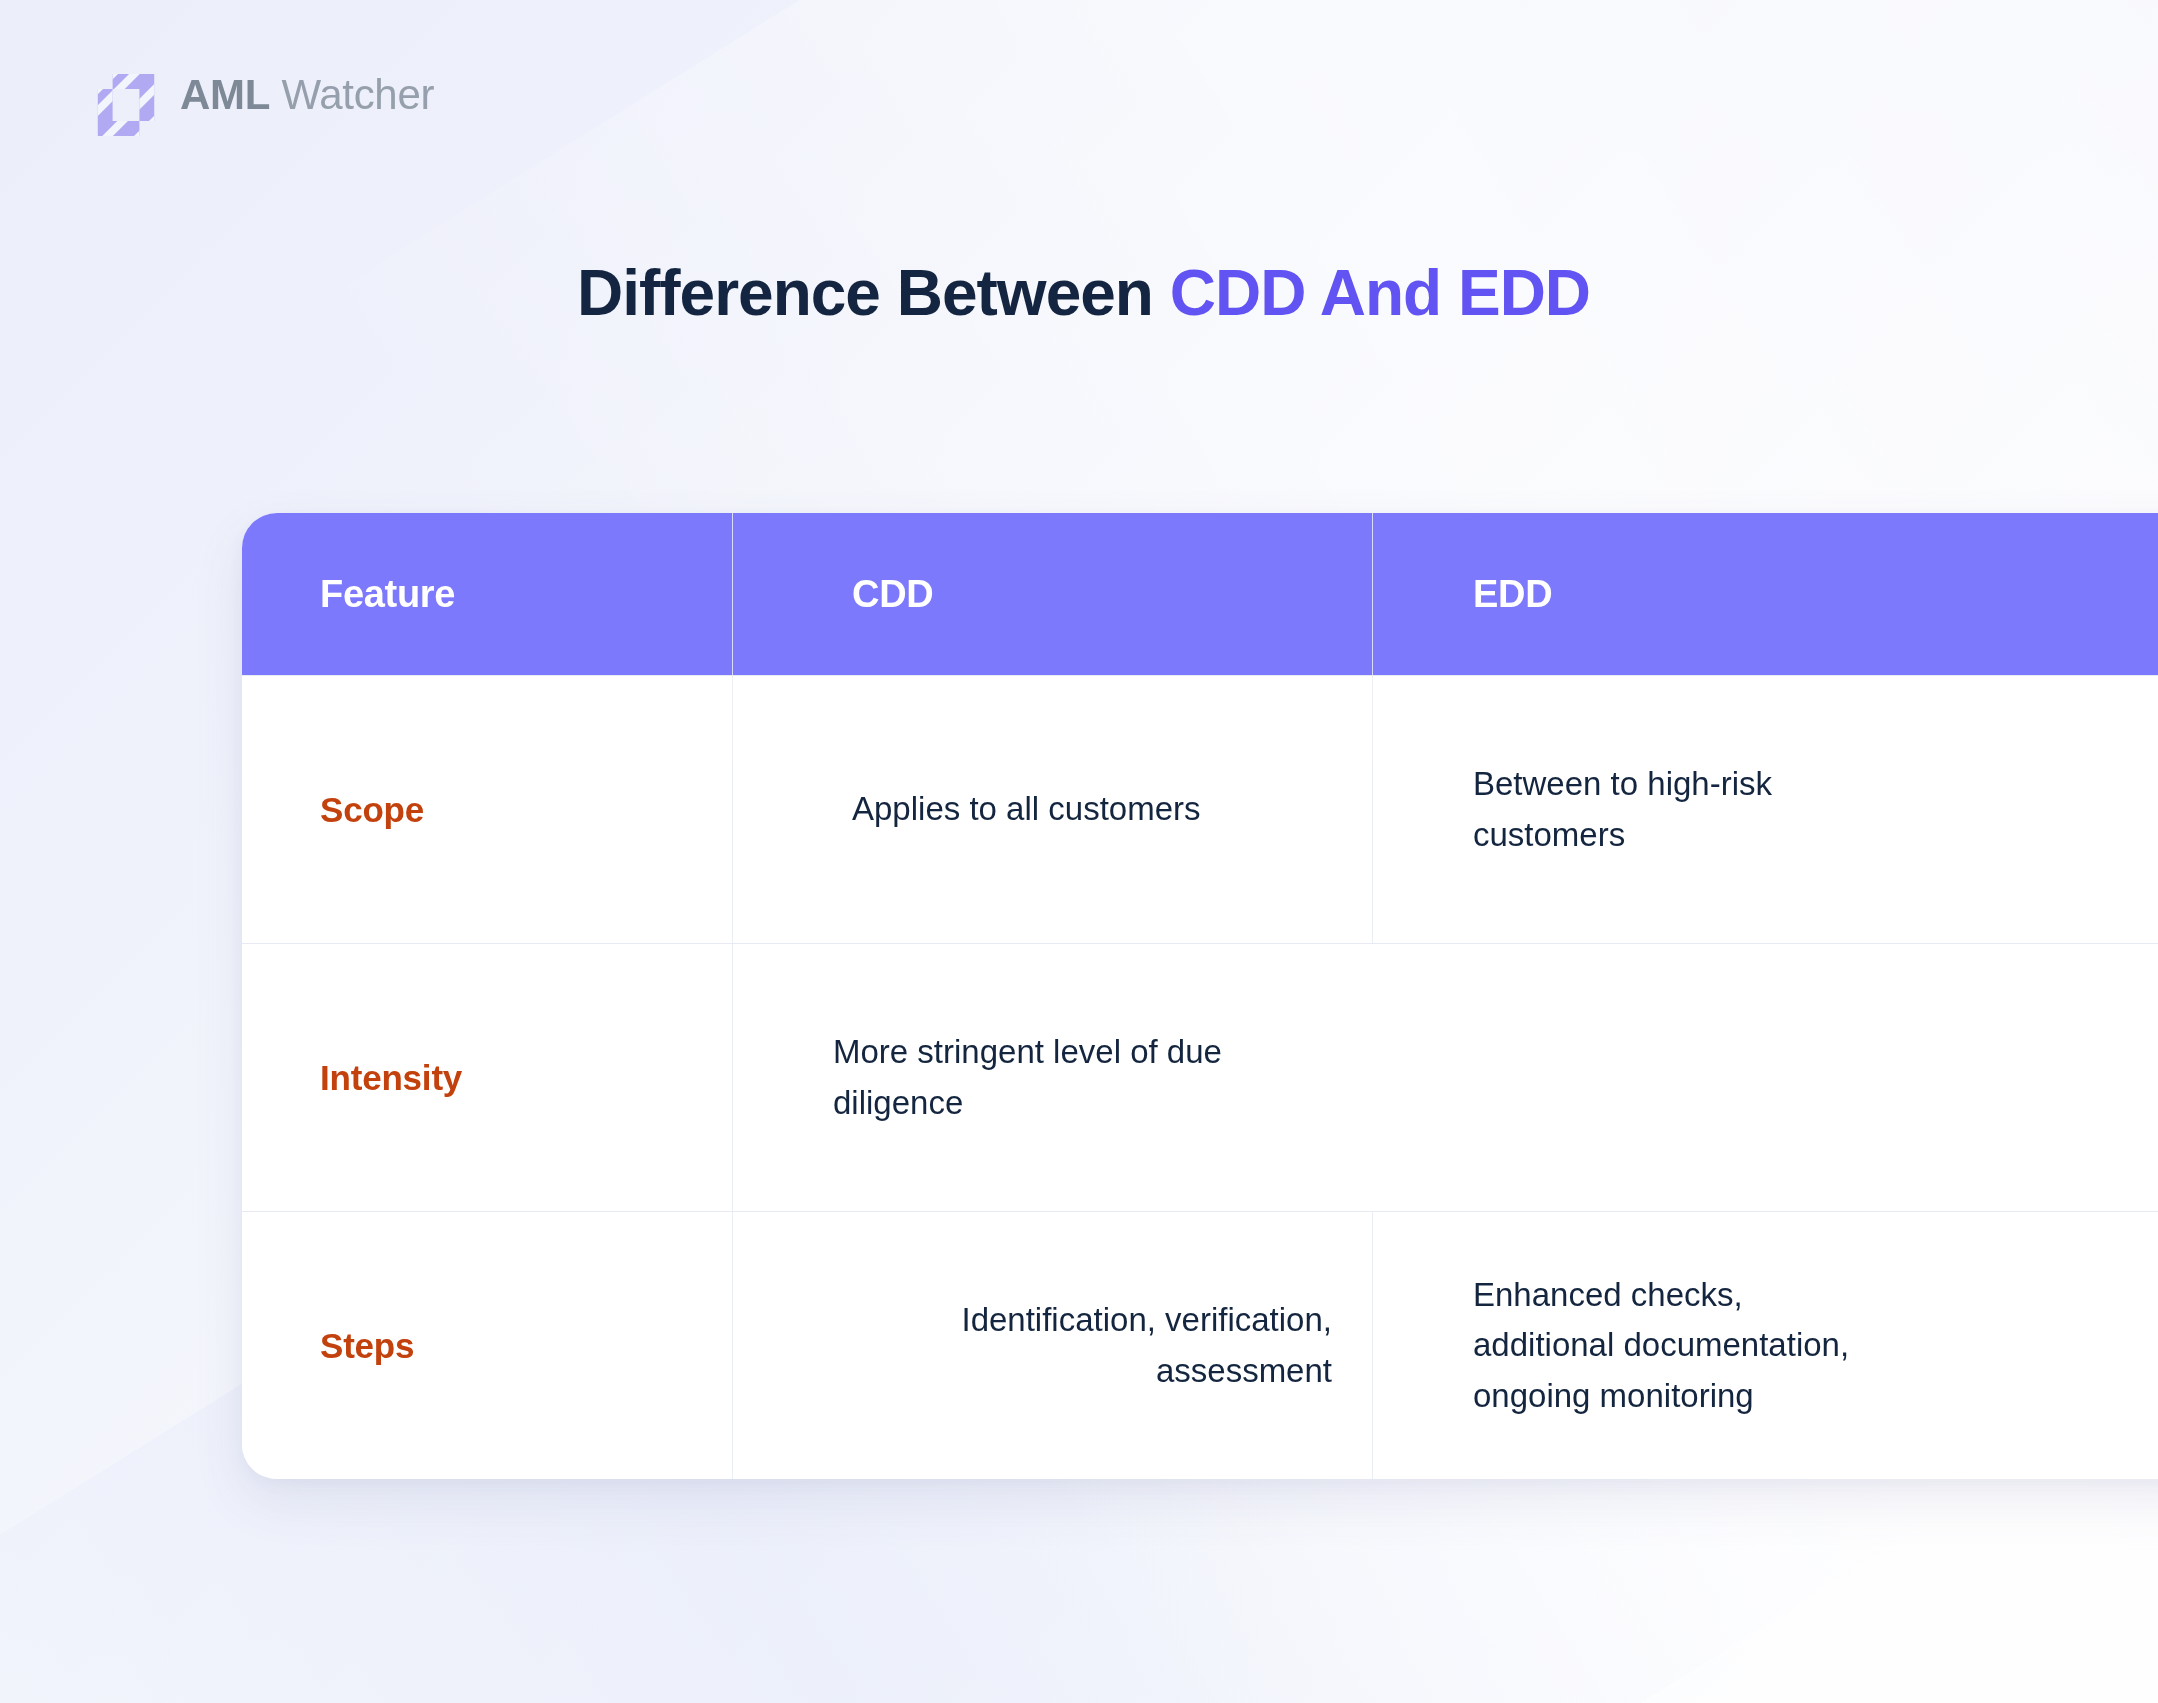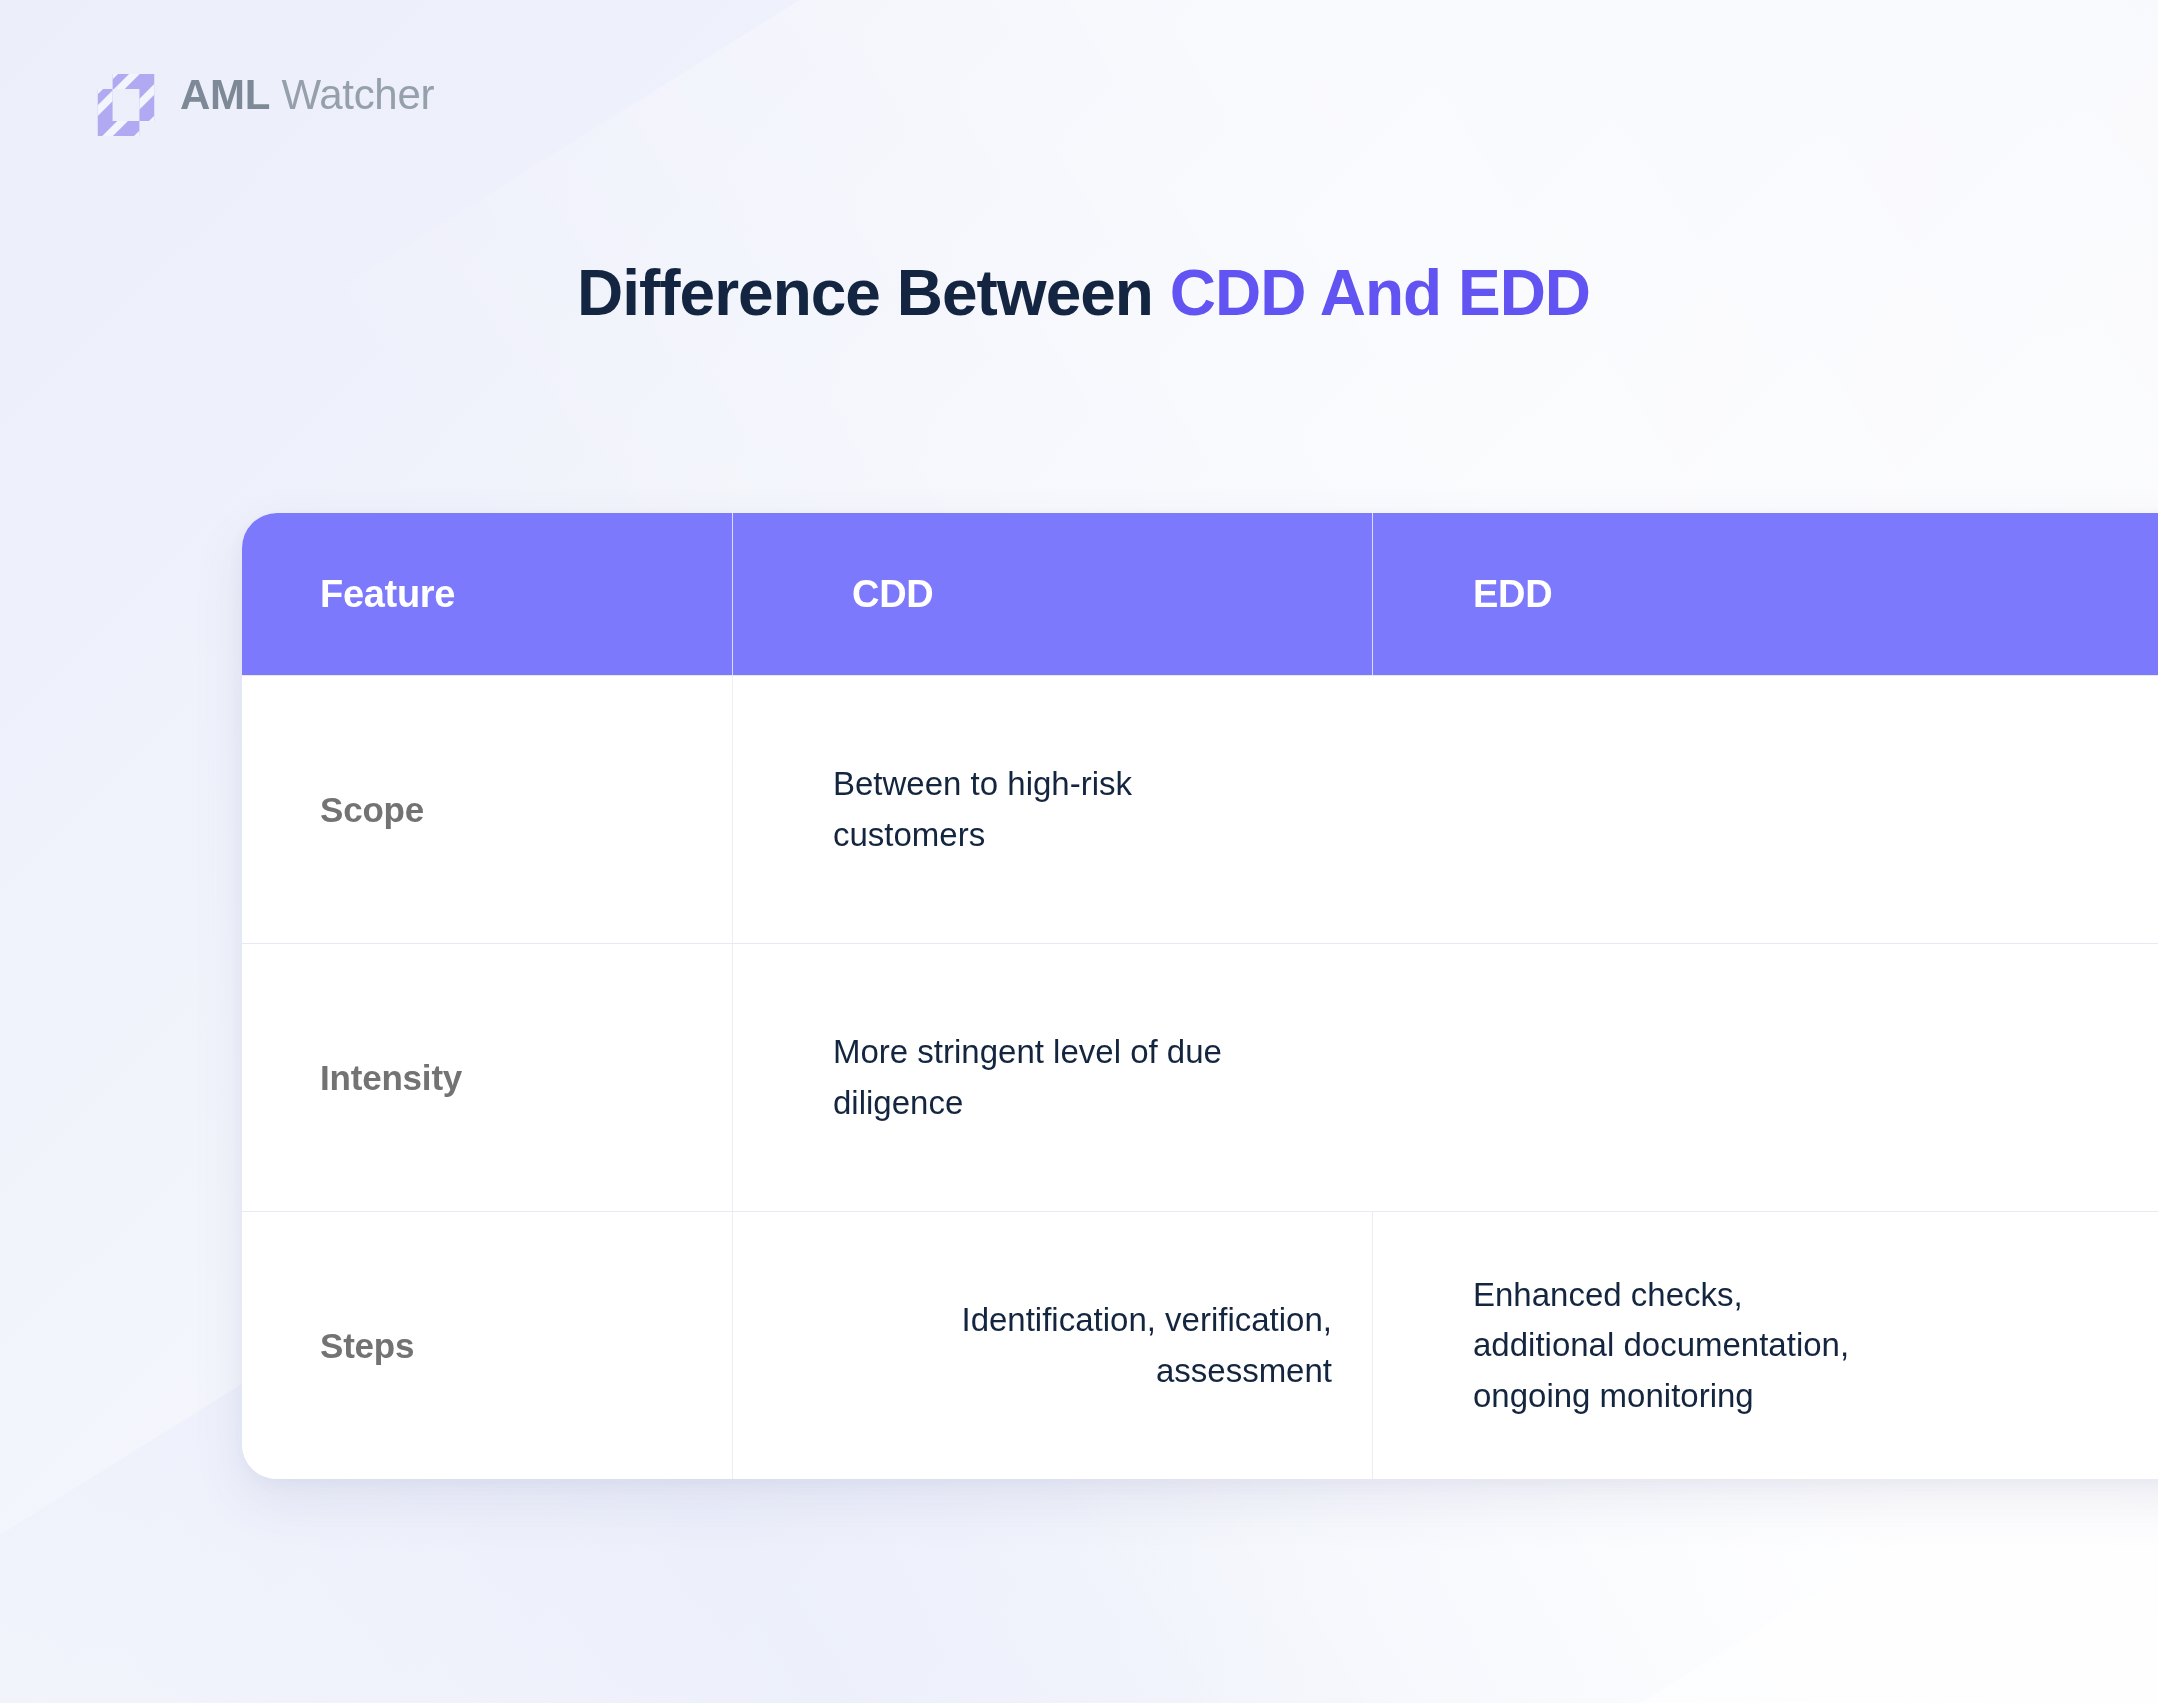--- a/index.html
+++ b/index.html
@@ -171,21 +171,21 @@
 
   
   .col-feature { width: 490px; flex: 0 0 490px; padding-left: 78px; padding-right: 23.6px; }
   .col-cdd     { width: 640px; flex: 0 0 640px; padding-left: 120px; padding-right: 40px; text-align: right; }
   .col-edd     { width: 559px; flex: 0 0 559px; padding-left: 101px; padding-right: 40px; }
 
   .feature-label {
     font-weight: 700;
     font-size: 35px;
     letter-spacing: -0.2px;
-    color: #737373;
+    color: #c2410c;
   }
   .cell-text { display: block; }
 </style>
 </head>
 <body>
 
 <div class="bg-base"></div>
 <div class="bg-sheen-a"></div>
 <div class="bg-sheen-b"></div>
 <div class="bg-sheen-c"></div>
@@ -227,20 +227,23 @@
     <div class="t-row t-head">
       <div class="t-cell col-feature">Feature</div>
       <div class="t-cell col-cdd">CDD</div>
       <div class="t-cell col-edd">EDD</div>
     </div>
 
     <div class="t-row t-body-row">
       <div class="t-cell col-feature">
         <span class="feature-label cell-text">Scope</span>
       </div>
+      <div class="t-cell col-cdd">
+        <span class="cell-text">Applies to all customers</span>
+      </div>
       <div class="t-cell col-edd">
         <span class="cell-text">Between to high-risk customers</span>
       </div>
     </div>
 
     <div class="t-row t-body-row">
       <div class="t-cell col-feature">
         <span class="feature-label cell-text">Intensity</span>
       </div>
       <div class="t-cell col-edd">

